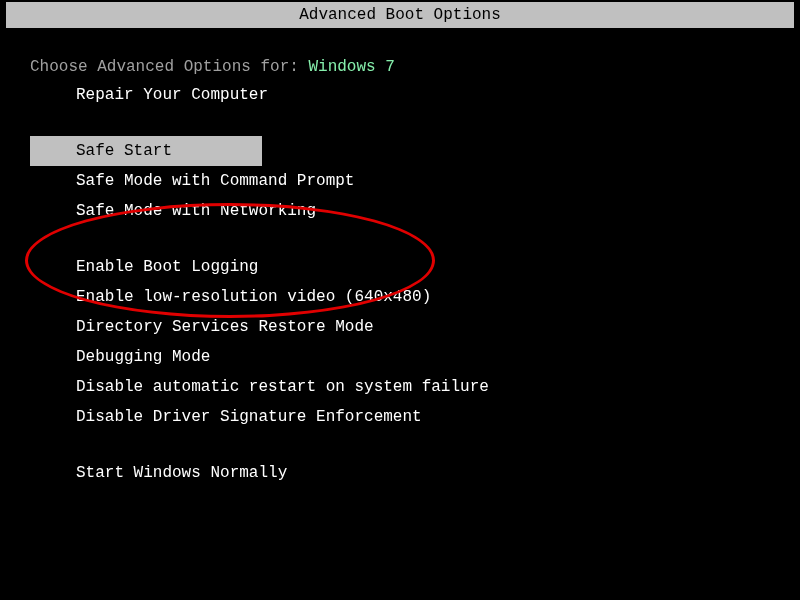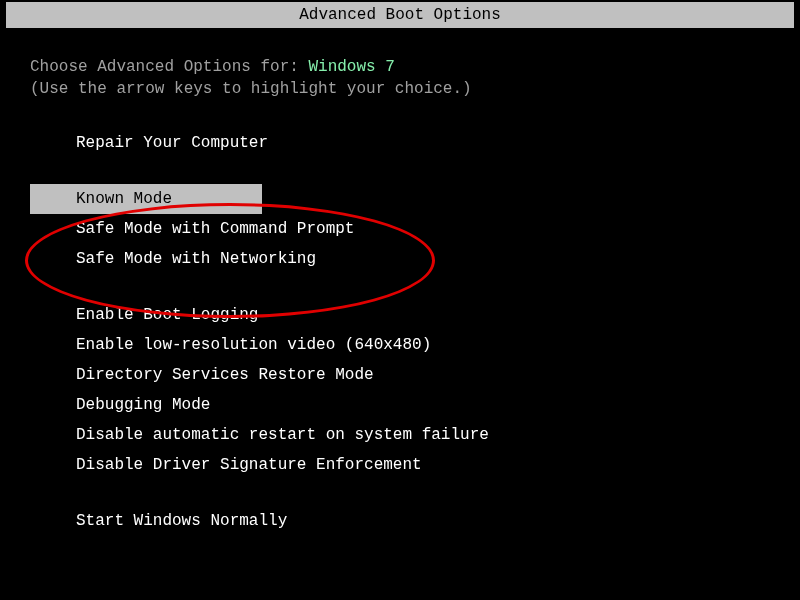--- a/index.html
+++ b/index.html
@@ -72,29 +72,28 @@
 <body>
 
 <div class="title-bar">
   <span>Advanced Boot Options</span>
 </div>
 
 <div class="content">
   <div class="prompt-line">
     <span>Choose Advanced Options for: </span><span class="os-name">Windows 7</span>
   </div>
-  <div class="instruction">(Use the arrow keys to highlight your choice.)</div>
 
   <div class="menu-group">
     <div class="menu-item">Repair Your Computer</div>
   </div>
 
   <div class="menu-group">
     <div class="selected-wrapper">
-      <div class="menu-item selected">Known Mode</div>
+      <div class="menu-item selected">Safe Start</div>
     </div>
     <div class="menu-item">Safe Mode with Command Prompt</div>
     <div class="menu-item">Safe Mode with Networking</div>
   </div>
 
   <div class="menu-group">
     <div class="menu-item">Enable Boot Logging</div>
     <div class="menu-item">Enable low-resolution video (640x480)</div>
     <div class="menu-item">Directory Services Restore Mode</div>
     <div class="menu-item">Debugging Mode</div>

